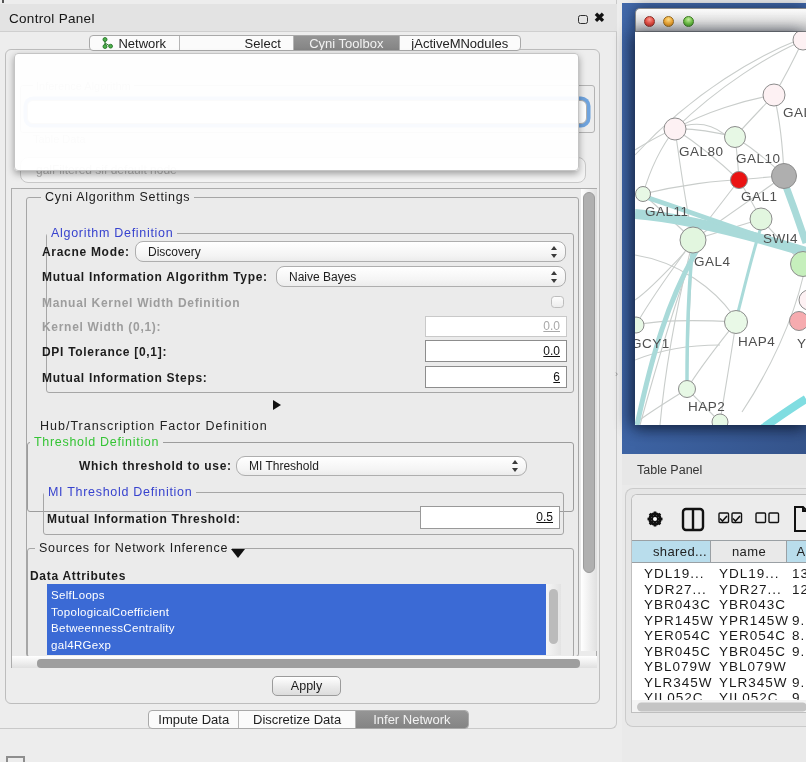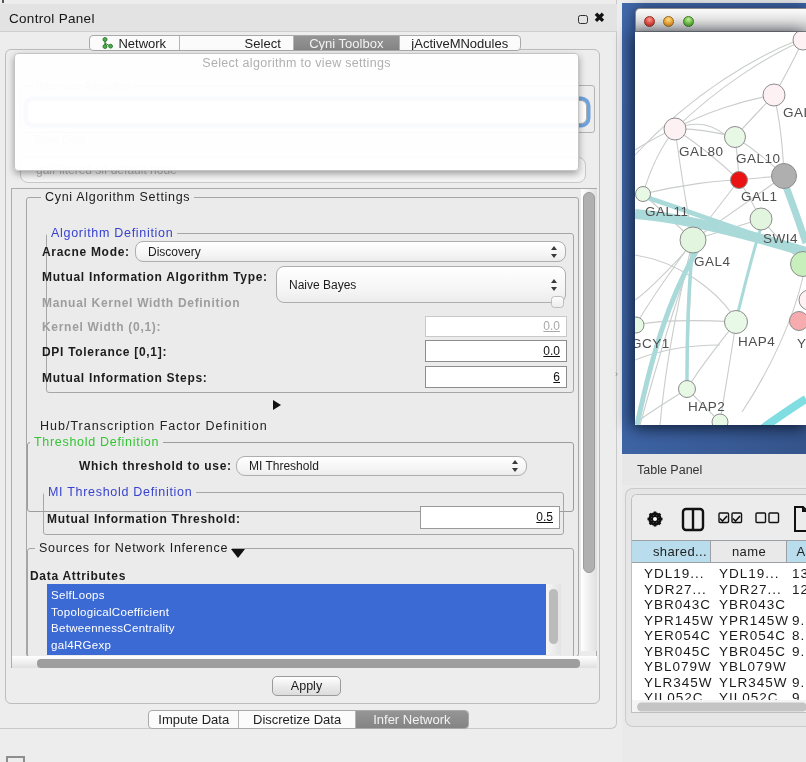--- a/index.html
+++ b/index.html
@@ -68,21 +68,21 @@
     <span style="left:0;color:#3742ce;">Algorithm Definition</span>
   </div>
 
 <div class="lbl abs" style="left:42px;top:245px;">Aracne Mode:</div>
 <div class="combo" style="left:135px;top:241px;width:431px;height:21px;">
     <span class="ct">Discovery</span>
     <span class="spin"></span>
   </div>
 
 <div class="lbl abs" style="left:42px;top:270px;">Mutual Information Algorithm Type:</div>
-<div class="combo" style="left:276px;top:266px;width:290px;height:37px;">
+<div class="combo" style="left:276px;top:266px;width:290px;height:21px;">
     <span class="ct">Naive Bayes</span>
     <span class="spin"></span>
   </div>
 
 <div class="lbl abs dis" style="left:42px;top:296px;">Manual Kernel Width Definition</div>
 <div class="abs" style="left:551px;top:296px;width:13px;height:12px;border:1px solid #bdbdbd;border-radius:3.5px;background:linear-gradient(#fdfdfd,#ececec);"></div>
 
 <div class="lbl abs dis" style="left:42px;top:320px;">Kernel Width (0,1):</div>
 <div class="fld" style="left:425px;top:316px;width:142px;height:21px;border:1px solid #c9c9c9;color:#a9a9a9;line-height:19px;">0.0</div>
 
@@ -135,21 +135,20 @@
   <div style="width:117px;">Discretize Data</div>
   <div class="on" style="width:113px;">Infer Network</div>
 </div>
 
 <div class="abs" style="left:6px;top:756px;width:19px;height:12px;border:2px solid #8e8e8e;background:#ededed;"></div>
 
 <div class="abs" style="left:615px;top:370px;width:7px;height:9px;color:#8a8a8a;font-size:9px;line-height:9px;">›</div>
 
 <div class="abs" style="left:14px;top:53px;width:565px;height:118px;background:rgba(255,255,255,0.95);border:1px solid #c4c4c4;border-radius:4px;box-shadow:0 3px 7px rgba(0,0,0,0.35);z-index:40;"></div>
 <div class="abs" style="left:14px;top:53px;width:565px;z-index:41;font-size:13px;letter-spacing:0.2px;color:#000;">
-  <div style="text-align:center;color:#b0b0b0;height:19px;line-height:21px;font-size:12.5px;letter-spacing:0.3px;">Select algorithm to view settings</div>
 </div>
 
 <div class="abs" style="left:622px;top:3px;width:184px;height:451px;background:linear-gradient(120deg,#4269ab 0%,#3e65a6 55%,#35548b 100%);"></div>
 
 <div class="abs" style="left:635px;top:8px;width:171px;height:24px;background:linear-gradient(#fbfbfb,#e6e6e6 45%,#c9c9c9);border:1px solid #8a8a8a;border-right:none;border-radius:5px 0 0 0;box-shadow:0 0 14px rgba(10,20,40,0.65);"></div>
 <div class="abs" style="left:644px;top:16px;width:11px;height:11px;border-radius:50%;background:radial-gradient(circle at 50% 30%,#ff9d94 0%,#e84b3f 55%,#b03128 100%);border:0.5px solid #8e2f28;"></div>
 <div class="abs" style="left:663px;top:16px;width:11px;height:11px;border-radius:50%;background:radial-gradient(circle at 50% 30%,#ffe08a 0%,#f2a832 55%,#c07c1b 100%);border:0.5px solid #96691c;"></div>
 <div class="abs" style="left:683px;top:16px;width:11px;height:11px;border-radius:50%;background:radial-gradient(circle at 50% 30%,#c8f0a0 0%,#6cc243 55%,#3f8f26 100%);border:0.5px solid #3c7a22;"></div>
 <div class="abs" style="left:635px;top:32px;width:171px;height:393px;background:#fff;overflow:hidden;box-shadow:0 4px 14px rgba(10,20,40,0.65), -6px 0 14px rgba(10,20,40,0.45);">
 <svg width="171" height="393" viewBox="635 32 171 393" style="display:block;">

